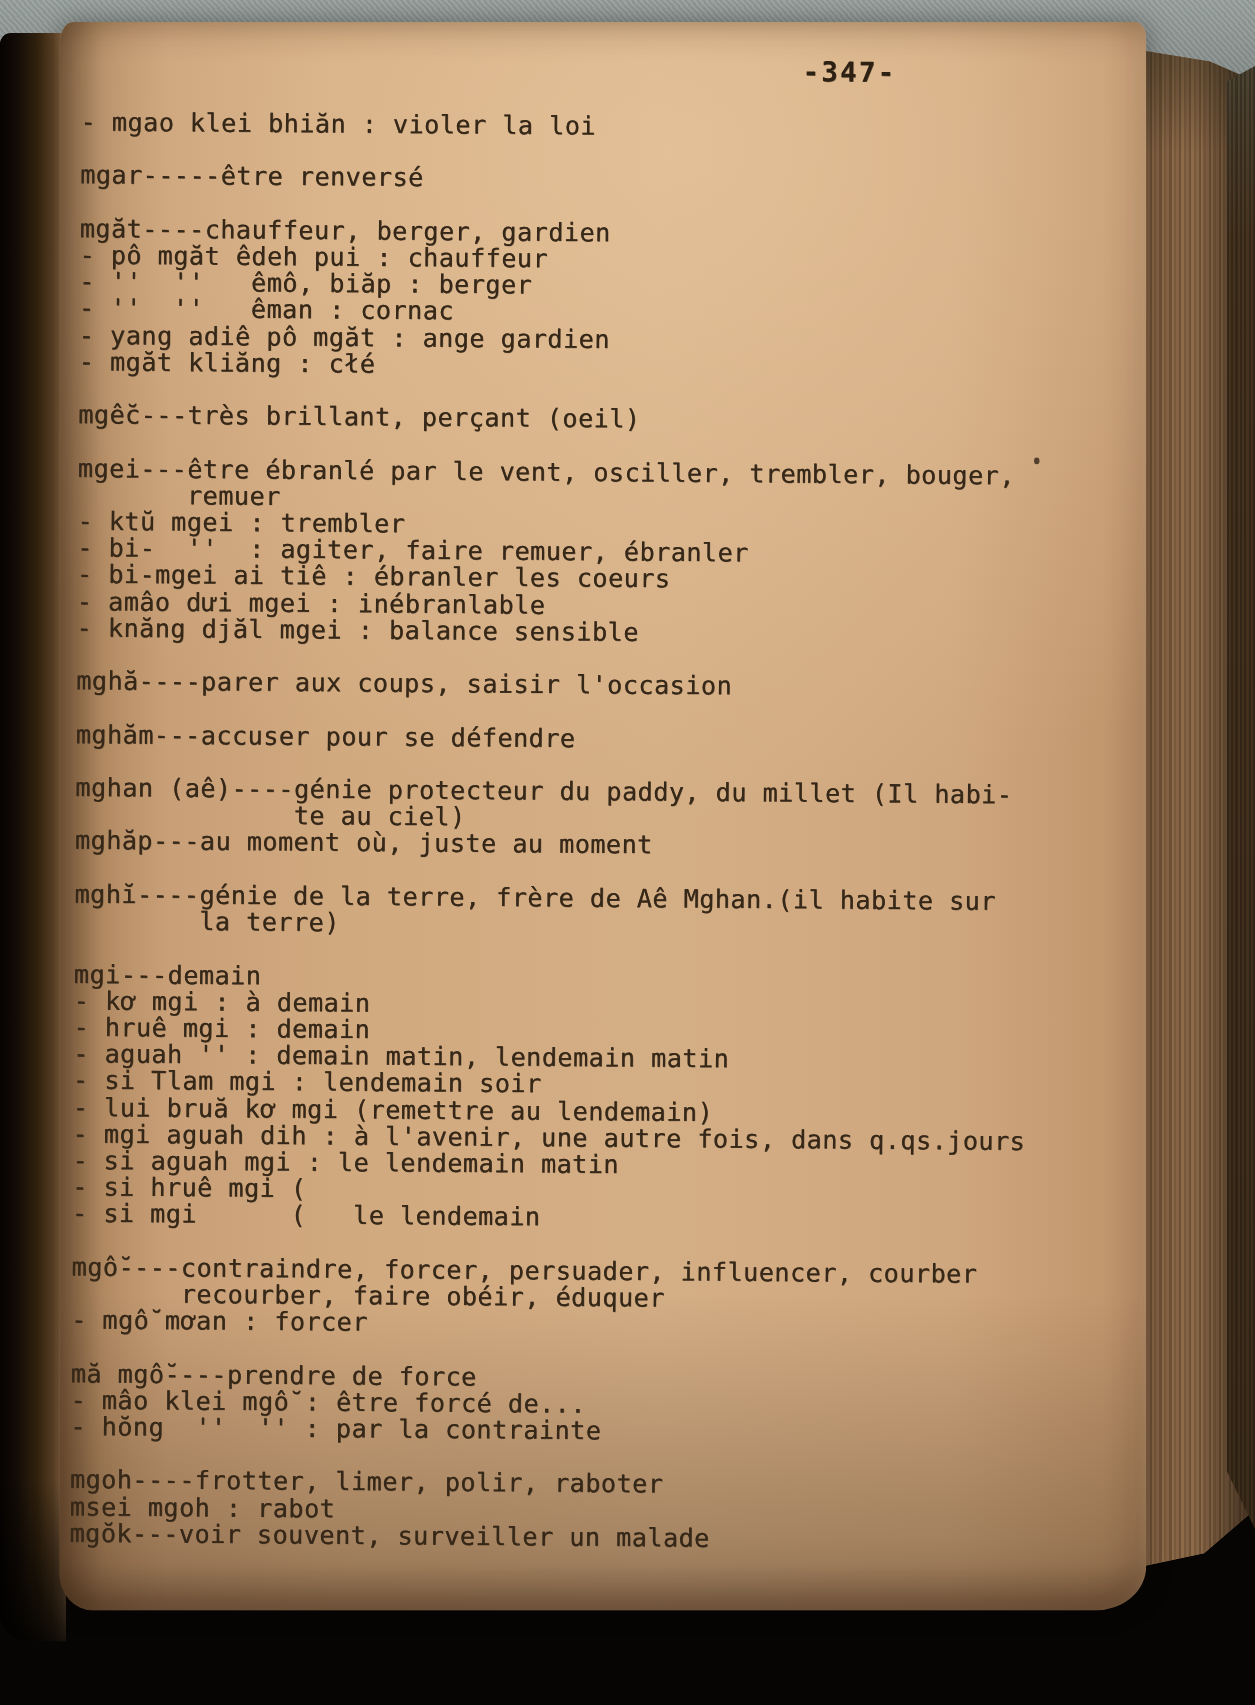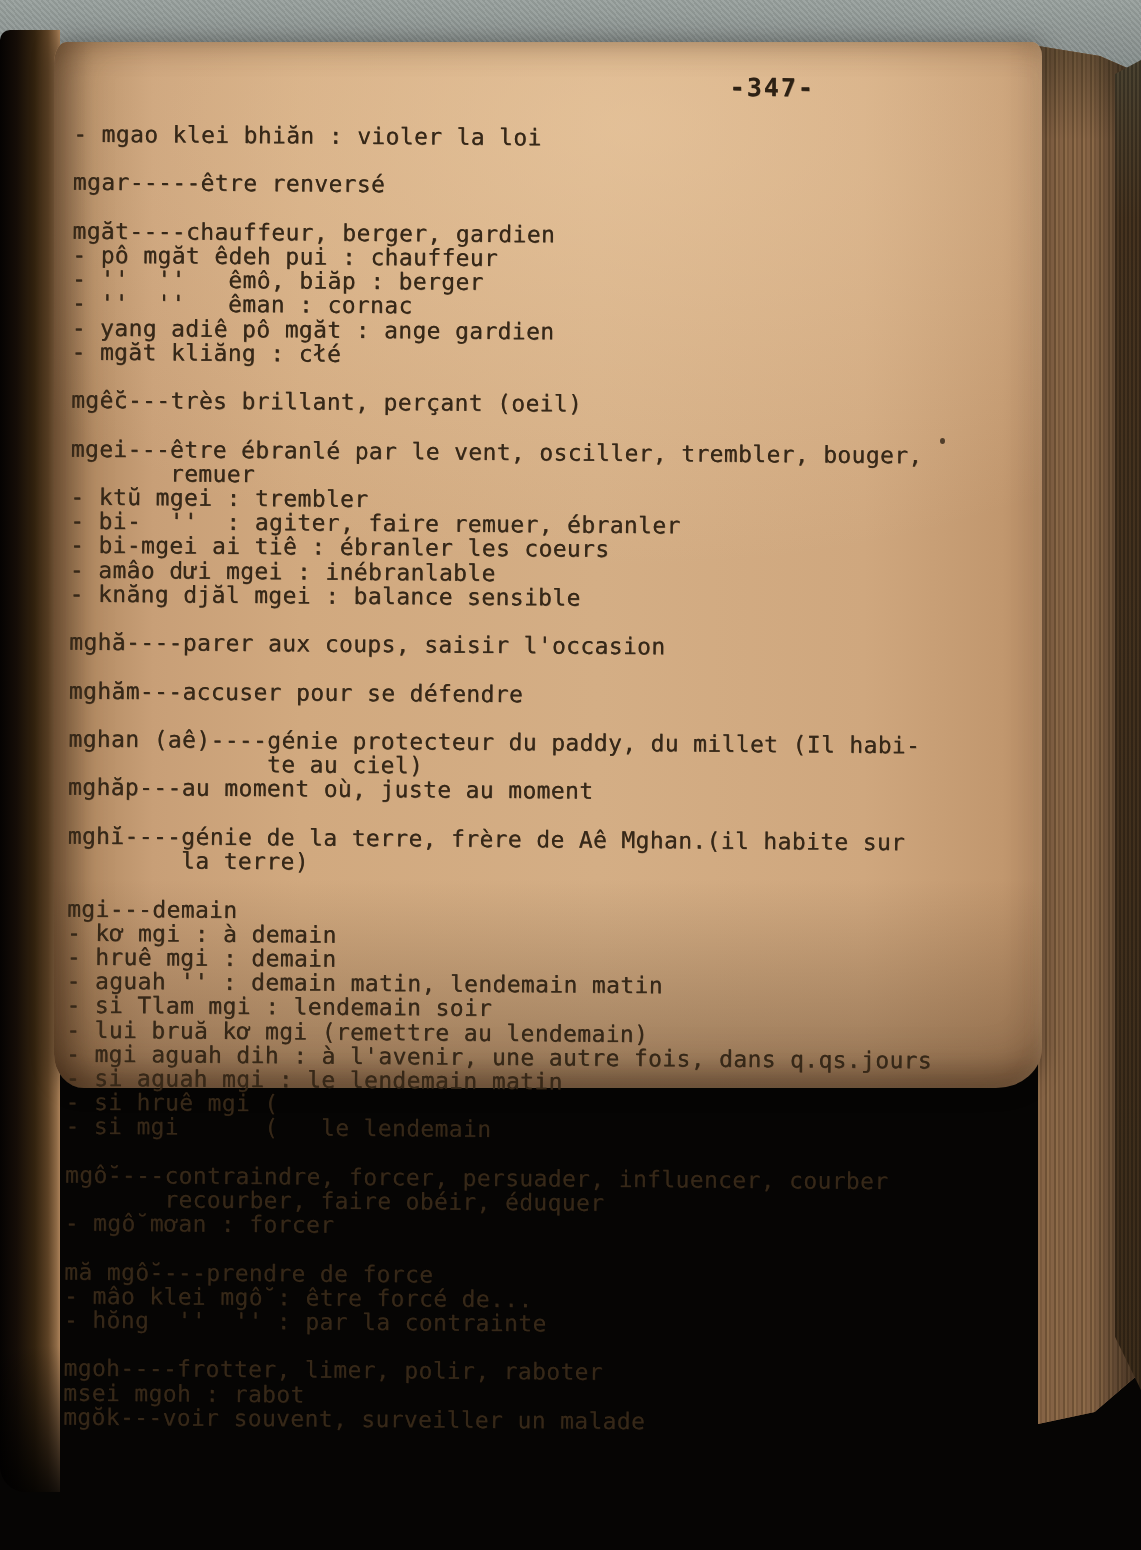--- a/index.html
+++ b/index.html
@@ -36,21 +36,21 @@
   
   .cover-edge{
     position:absolute;right:0;top:60px;width:26px;height:1330px;
     clip-path:polygon(0 14px,100% 0,100% 100%,0 96%);
     background:
       repeating-linear-gradient(to right, rgba(0,0,0,.25) 0 2px, rgba(0,0,0,0) 2px 4px),
       linear-gradient(to bottom,#4b4331 0%,#46331f 12%,#3c2c1a 100%);
   }
   
   .page{
-    position:absolute;left:54px;top:42px;width:988px;height:1046px;
+    position:absolute;left:54px;top:20px;width:988px;height:1444px;
     border-radius:12px 10px 46px 30px / 22px 14px 40px 34px;
     background:
       linear-gradient(to bottom, rgba(70,44,22,0) 80%, rgba(58,36,18,.32) 97%, rgba(45,27,13,.45) 100%),
       radial-gradient(ellipse 120% 65% at 58% 8%, rgba(242,210,170,.5), rgba(242,210,170,0) 65%),
       linear-gradient(to right,#8f6c4a 0%,#b58d65 4%,#c89f77 10%,#d1a97f 25%,#d4ae85 55%,#cfa77e 82%,#c1976e 96%,#b18862 100%);
     box-shadow:
       inset 26px 0 46px -20px rgba(62,40,22,.6),
       inset -8px 0 20px -12px rgba(250,225,185,.35),
       inset 0 22px 34px -26px rgba(90,60,32,.45),
       inset 0 -30px 46px -24px rgba(55,34,17,.5),

